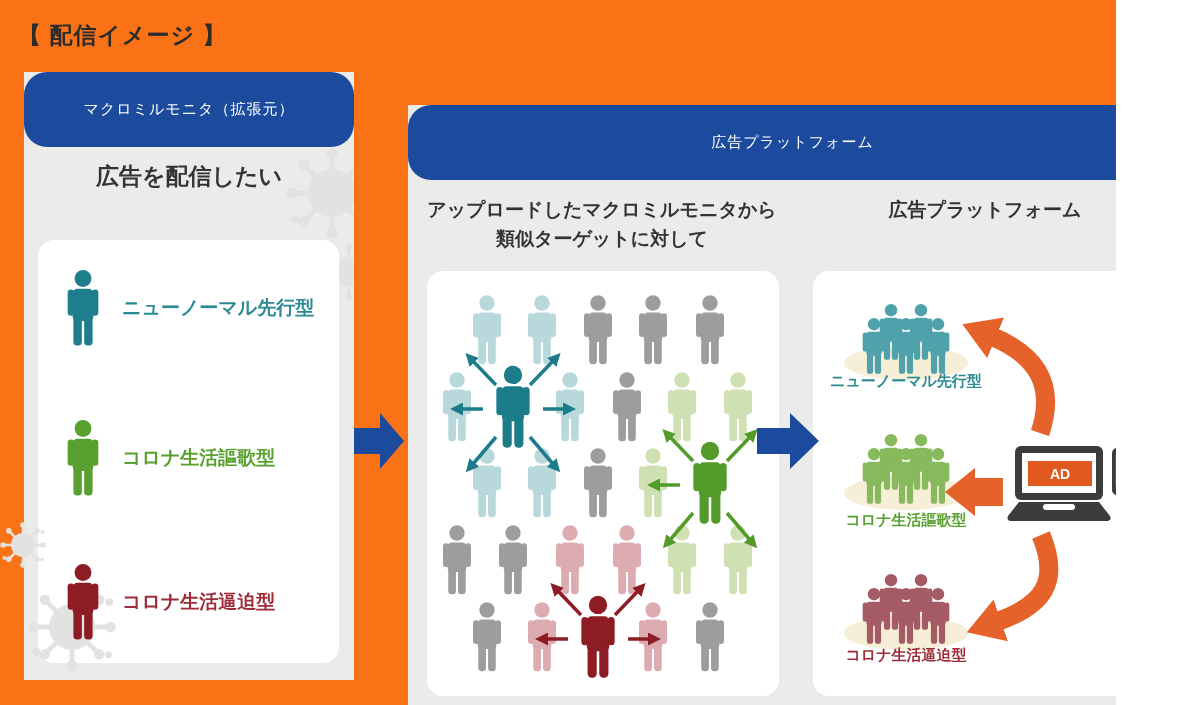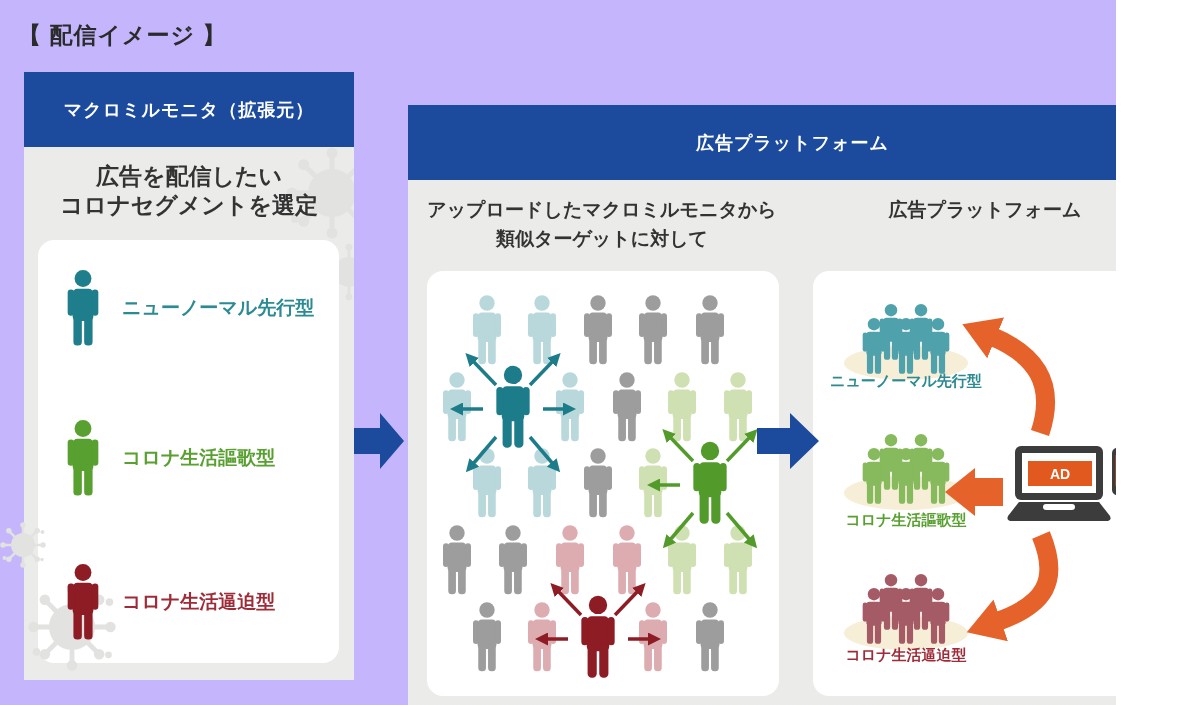--- a/index.html
+++ b/index.html
@@ -1,24 +1,24 @@
 <!DOCTYPE html>
 <html><head>
 <meta charset="utf-8">
 <style>
   html,body{margin:0;padding:0;background:#fff;}
-  .stage{position:relative;width:1116px;height:705px;background:#c4b5fd;overflow:hidden;
+  .stage{position:relative;width:1116px;height:705px;background:#f97316;overflow:hidden;
          font-family:"Liberation Sans","DejaVu Sans",sans-serif;color:var(--text,#333);}
   .page-title{position:absolute;left:18px;top:20px;font-size:23px;font-weight:700;color:#2b2b2b;letter-spacing:1px;}
   .panel{position:absolute;top:72px;height:608px;background:var(--panel-bg,#ebebe9);}
   .panel.src{left:24px;width:330px;}
   .panel.plat{left:408px;width:769px;margin-top:33px;}
   .panel-header{position:absolute;left:0;top:0;width:100%;height:75px;background:var(--blue,#1c4a9d);
-      color:#fff;font-size:18px;font-weight:700;display:flex;align-items:center;justify-content:center;
-      letter-spacing:1px;z-index:2;}
+      color:#fff;font-size:15px;font-weight:400;display:flex;align-items:center;justify-content:center;
+      letter-spacing:1px;z-index:2;border-radius:23px;}
   .panel-desc{position:absolute;left:0;top:90px;width:100%;text-align:center;font-size:23px;font-weight:700;
       line-height:29px;color:var(--text,#333);z-index:2;}
   .caption{position:absolute;top:90px;width:360px;text-align:center;font-size:19px;font-weight:700;
       line-height:29px;color:var(--text,#333);z-index:2;}
   .caption.c1{left:14px;}
   .caption.c2{left:397px;}
   .card{position:absolute;background:#fff;border-radius:16px;}
   .card.seg{left:14px;top:168px;width:301px;height:423px;z-index:1;}
   .card.mid{left:19px;top:166px;width:352px;height:425px;z-index:1;}
   .card.del{left:405px;top:166px;width:350px;height:425px;z-index:1;}
@@ -93,21 +93,20 @@
       <svg class="virus" style="left:258px;top:71px" width="100" height="100">
           <use href="#virus-shape" width="100" height="100"></use>
         </svg>
       <svg class="virus" style="left:294px;top:169px" width="62" height="62">
           <use href="#virus-shape" width="62" height="62"></use>
         </svg>
     </div>
     <div class="panel-header">マクロミルモニタ（拡張元）</div>
     <div class="panel-desc">
       <div>広告を配信したい</div>
-      <div>コロナセグメントを選定</div>
     </div>
     <div class="card seg"></div>
     <svg class="virus v3" style="left:0px;top:507px" width="96" height="96">
         <use href="#virus-shape" width="96" height="96"></use>
       </svg>
     <svg class="virus v4" style="left:-26px;top:448px" width="50" height="50">
         <use href="#virus-shape" width="50" height="50"></use>
       </svg>
     <div class="segments">
         <div class="seg-row" style="top: 196px;">

